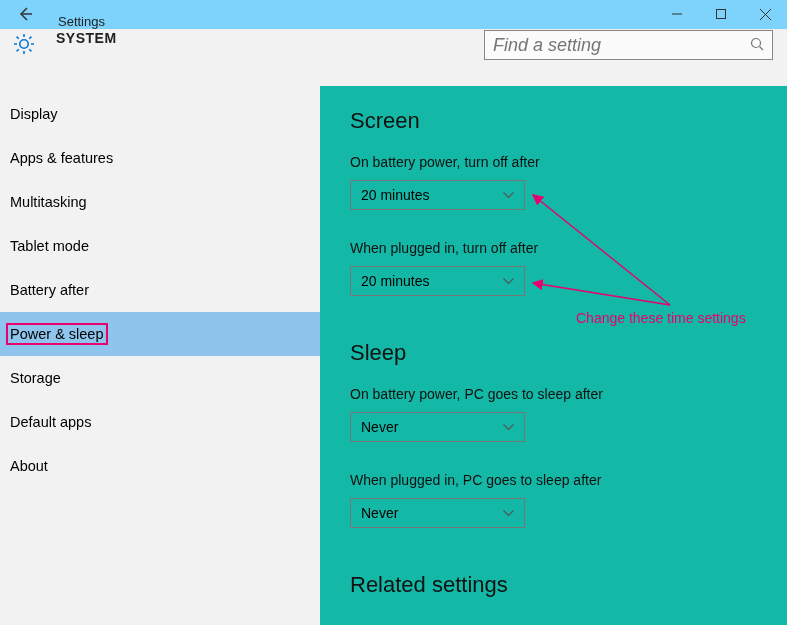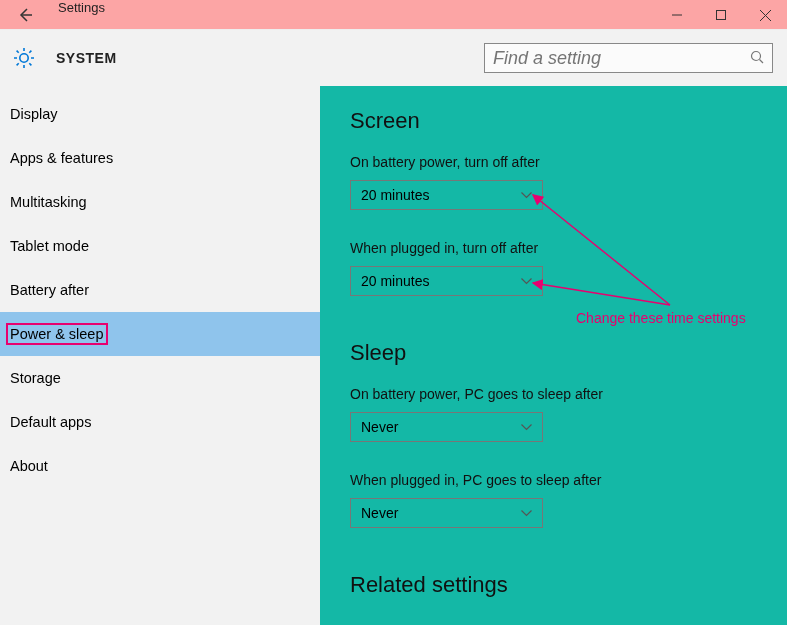--- a/index.html
+++ b/index.html
@@ -8,23 +8,23 @@
     font-size: 14px;
     color: #000;
     background: #fff;
     width: 787px;
     height: 625px;
     overflow: hidden;
     position: relative;
   }
   .titlebar {
     height: 30px;
-    background: #fca5a5;
-    display: flex;
-    align-items: flex-start;
+    background: #7dd3fc;
+    display: flex;
+    align-items: flex-end;
     padding: 0 0 0 10px;
     border-bottom: 1px solid #eee;
   }
   .titlebar .back-arrow {
     width: 30px;
     height: 30px;
     display: flex;
     align-items: center;
     justify-content: center;
     font-size: 16px;
@@ -47,21 +47,21 @@
     align-items: center;
     justify-content: center;
     font-size: 12px;
     color: #333;
     cursor: pointer;
   }
   .headerband {
     height: 56px;
     background: #f2f2f2;
     display: flex;
-    align-items: center;
+    align-items: flex-start;
     padding: 0 10px 0 10px;
   }
   .gear {
     width: 28px;
     height: 28px;
     display: flex;
     align-items: center;
     justify-content: center;
     color: #0178d7;
   }
@@ -131,21 +131,21 @@
     font-weight: 400;
     margin-bottom: 20px;
     color: #111;
   }
   .content .field-label {
     font-size: 14px;
     color: #111;
     margin-bottom: 10px;
   }
   .content .dropdown {
-    width: 193px;
+    width: 175px;
     height: 30px;
     border: 1.5px solid #777;
     display: flex;
     align-items: center;
     padding: 0 10px;
     margin-bottom: 30px;
     cursor: pointer;
     justify-content: space-between;
   }
   .content .dropdown .chev {

